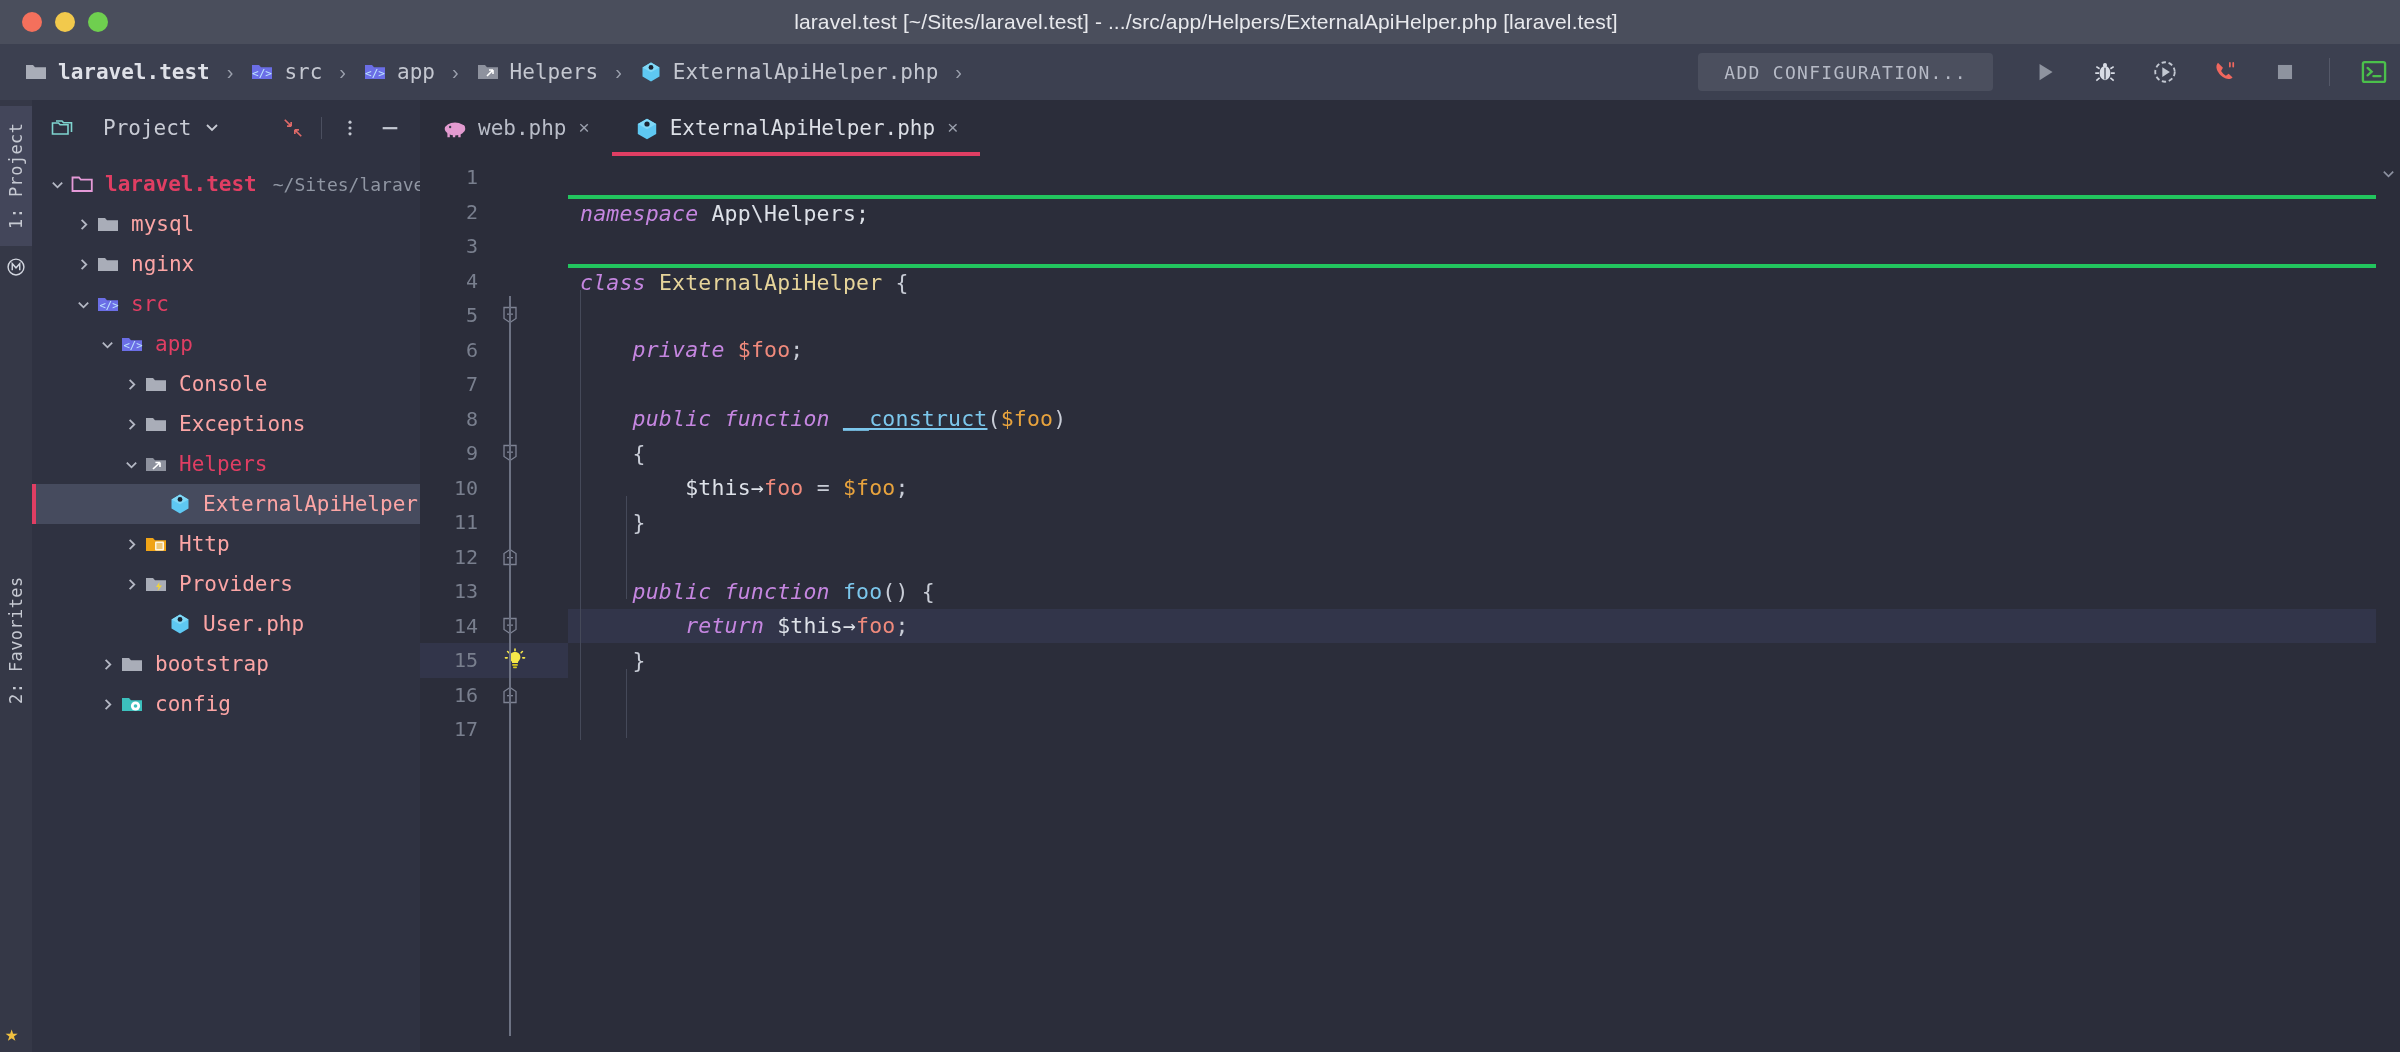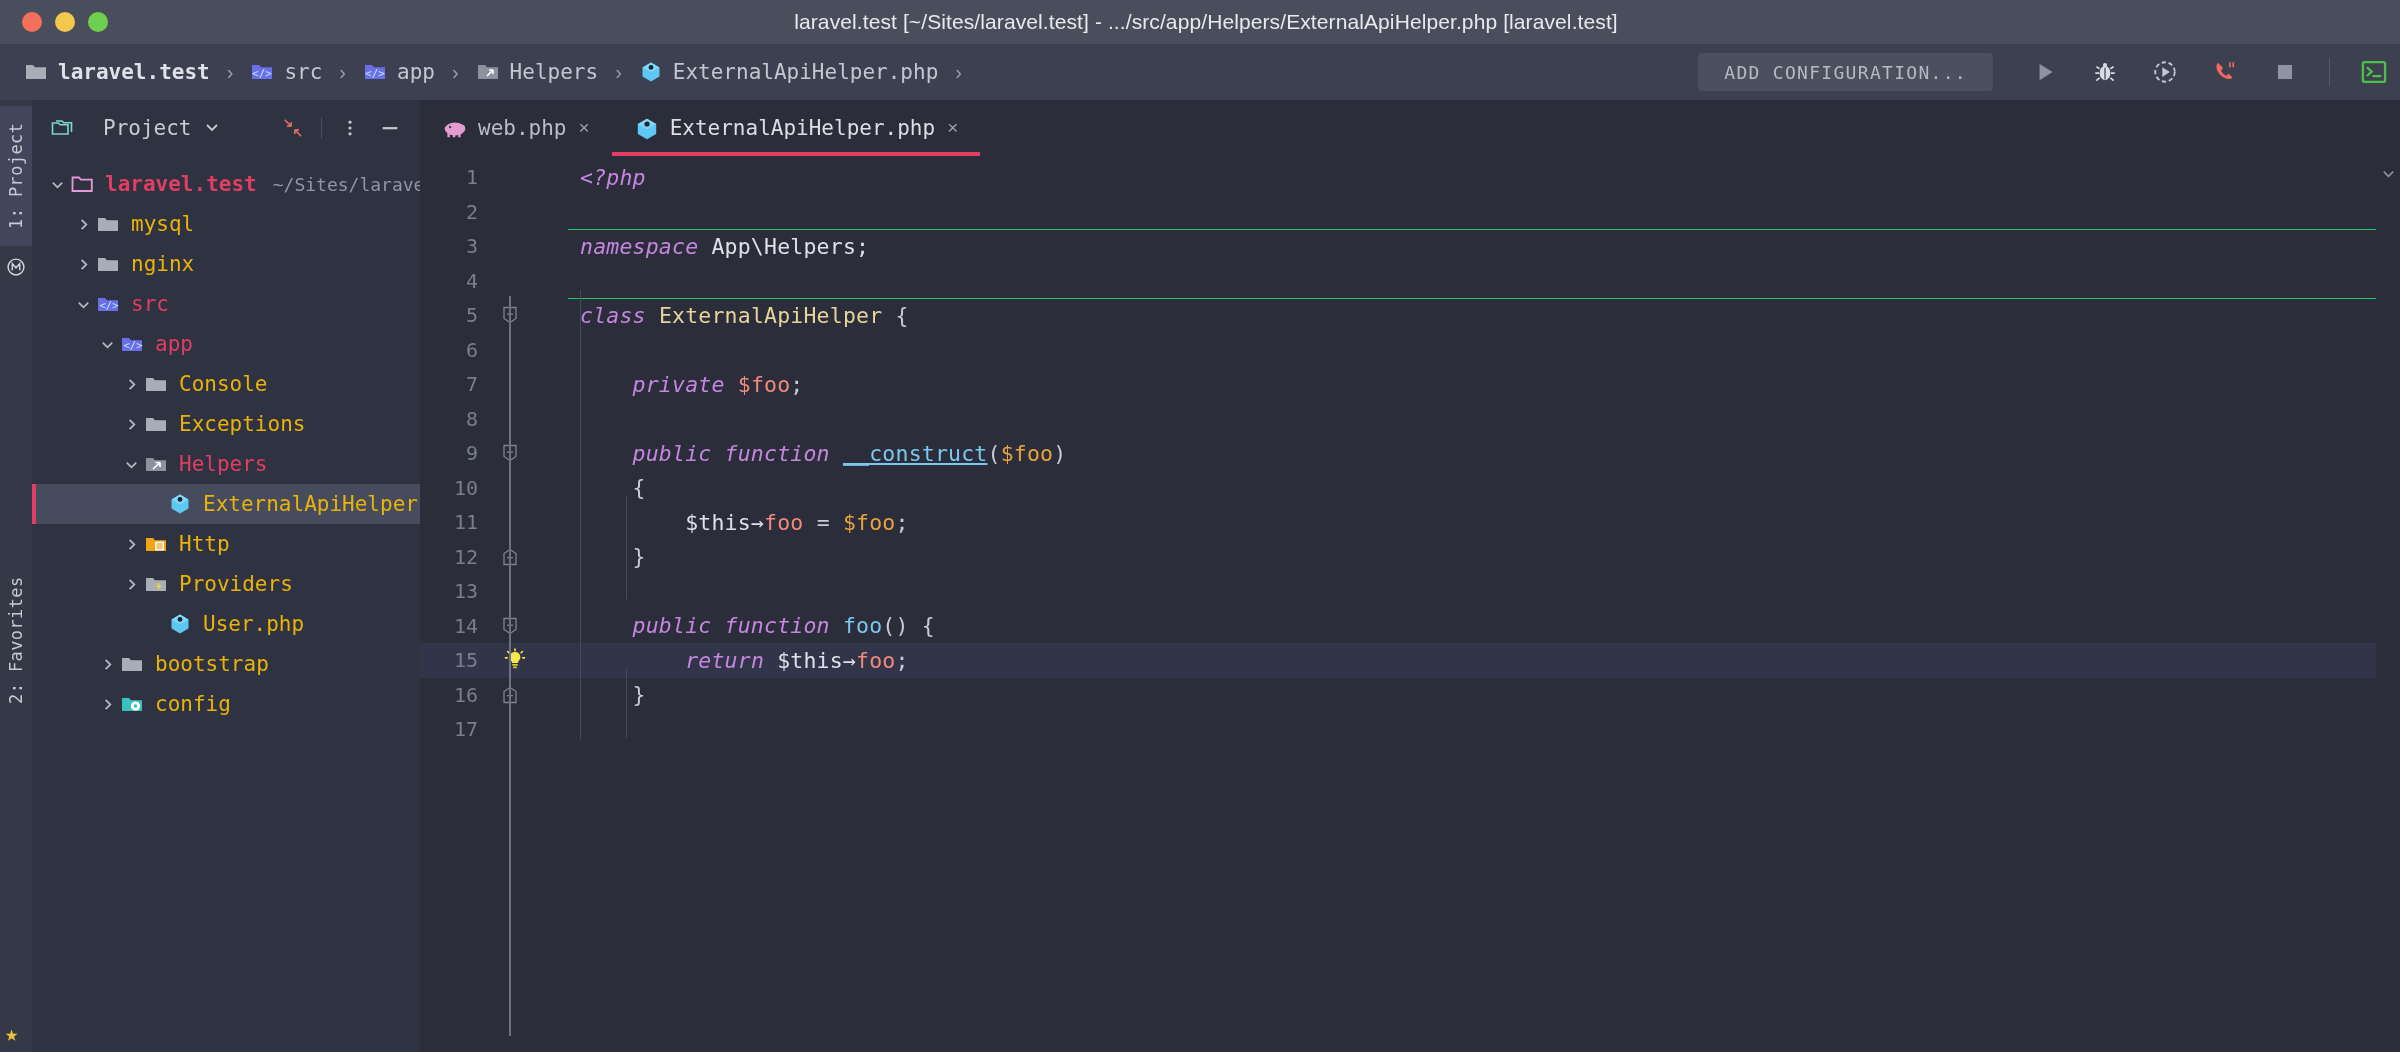--- a/index.html
+++ b/index.html
@@ -99,21 +99,21 @@
   .trow.selected { background: #464b5e; }
   .trow.selected::before {
     content: ""; position: absolute; left: 0; top: 0; bottom: 0;
     width: 4px; background: #e03e63;
   }
   .arrow {
     width: 26px; flex-shrink: 0; color: #b4b8c4; font-size: 17px;
     display: flex; align-items: center; justify-content: center;
     font-family: "Liberation Sans", sans-serif;
   }
-  .tlabel { font-size: 21px; color: #eab308; margin-left: 11px; }
+  .tlabel { font-size: 21px; color: #fca5a5; margin-left: 11px; }
   .tlabel.crimson { color: #e03e63; }
   .tlabel.crimson.bold { font-weight: bold; }
   .tpath { font-size: 18px; color: #9096a3; margin-left: 16px; }
 
   
   .editor-area { flex: 1; display: flex; flex-direction: column; background: #2b2d3a; min-width: 0; }
   .tabbar { height: 56px; display: flex; align-items: stretch; flex-shrink: 0; }
   .etab {
     display: flex; align-items: center; gap: 12px;
     padding: 0 22px; position: relative;
@@ -145,21 +145,21 @@
   .code {
     flex: 1; position: relative; padding-top: 4px;
     overflow: hidden; background: #2b2d3a;
   }
   .cline {
     height: 34.5px; display: flex; align-items: center;
     font-size: 21.5px; white-space: pre; padding-left: 12px;
     letter-spacing: 0.2px;
   }
   .cline.current { background: #32354a; }
-  .cline.sep { border-top: 1px solid #22c55e; text-align: right; }
+  .cline.sep { border-top: 4px solid #22c55e; text-align: right; }
 
   .kw { color: #c586e0; font-style: italic; }
   .cls { color: #e6d49a; }
   .plain { color: #dde1e8; }
   .field { color: #f08a7c; }
   .param { color: #e8a33d; }
   .method { color: #7cc7ec; }
   .method-u { color: #7cc7ec; text-decoration: underline; text-decoration-color: #7cc7ec; }
   .punc { color: #c8ccd6; }
 
@@ -676,21 +676,20 @@
           <div class="gline">
             <div class="gnum">17</div>
             <div class="gicon"></div>
           </div>
           <div style="position: absolute; left: 89px; top: 140px; width: 1.5px; height: 740px; background: rgb(109, 114, 131);"></div>
         </div>
       <div class="code" id="code">
         <div class="indent-guide" style="left:12px; top:134px; height:450px;"></div>
         <div class="indent-guide" style="left:58px; top:340px; height:103px;"></div>
         <div class="indent-guide" style="left:58px; top:513px; height:69px;"></div>
-      <div class="cline"><span class="kw">&lt;?php</span></div>
           <div class="cline"></div>
           <div class="cline sep"><span class="kw">namespace</span><span class="plain"> App\Helpers;</span></div>
           <div class="cline"></div>
           <div class="cline sep"><span class="kw">class</span><span class="plain"> </span><span class="cls">ExternalApiHelper</span><span class="punc"> {</span></div>
           <div class="cline"></div>
           <div class="cline"><span class="plain">    </span><span class="kw">private</span><span class="plain"> </span><span class="field">$foo</span><span class="punc">;</span></div>
           <div class="cline"></div>
           <div class="cline"><span class="plain">    </span><span class="kw">public function</span><span class="plain"> </span><span class="method-u">__construct</span><span class="punc">(</span><span class="param">$foo</span><span class="punc">)</span></div>
           <div class="cline"><span class="punc">    {</span></div>
           <div class="cline"><span class="plain">        </span><span class="plain">$this</span><span class="plain">→</span><span class="field">foo</span><span class="punc"> = </span><span class="param">$foo</span><span class="punc">;</span></div>

